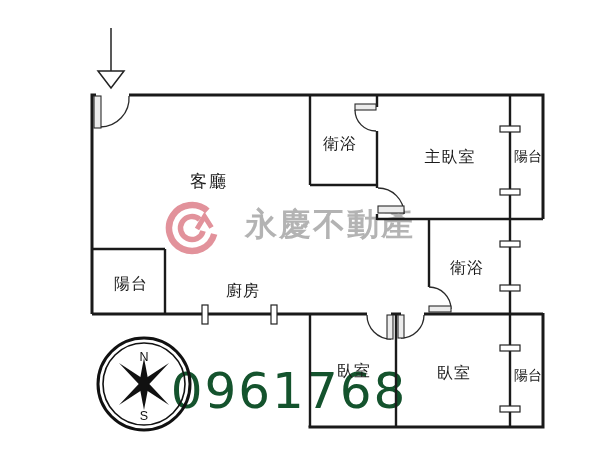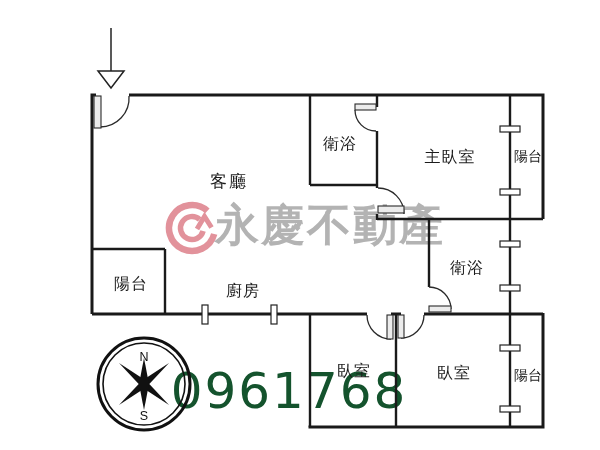--- a/index.html
+++ b/index.html
@@ -7,26 +7,26 @@
     position:relative; width:600px; height:450px; background:#ffffff;
     overflow:hidden;
     font-family:"Liberation Sans","DejaVu Sans",sans-serif;
   }
   #plan-svg { position:absolute; left:0; top:0; z-index:3; }
   .lbl {
     position:absolute; z-index:4;
     transform:translate(-50%,-50%);
     font-size:16px; color:#1c1c1c; letter-spacing:1px; white-space:nowrap;
   }
-  .lbl.big  { font-size:17px; letter-spacing:2px;margin-left:20px; }
+  .lbl.big  { font-size:17px; letter-spacing:2px; }
   .lbl.tight{ font-size:14px; letter-spacing:0; }
   .wm-brand {
     position:absolute; left:330px; top:225px; z-index:1;
     transform:translate(-50%,-50%);
-    font-size:44px; font-weight:bold; color:#b3b3b3;
+    font-size:32px; font-weight:bold; color:#b3b3b3;
     letter-spacing:2px; white-space:nowrap;
   }
   .wm-number {
     position:absolute; left:289px; top:391px; z-index:1;
     transform:translate(-50%,-50%);
     font-family:"DejaVu Sans",sans-serif;
     font-size:50px; color:#14532d; letter-spacing:2px; white-space:nowrap;
   }
   .wm-logo { position:absolute; left:163px; top:199px; z-index:1; }
 </style>

